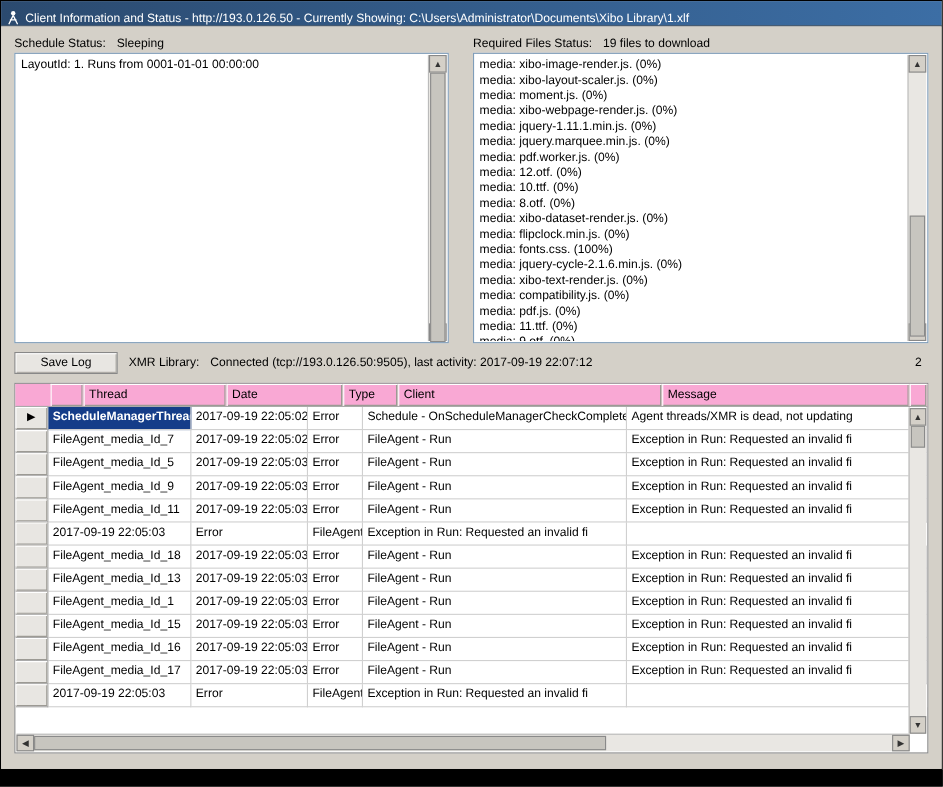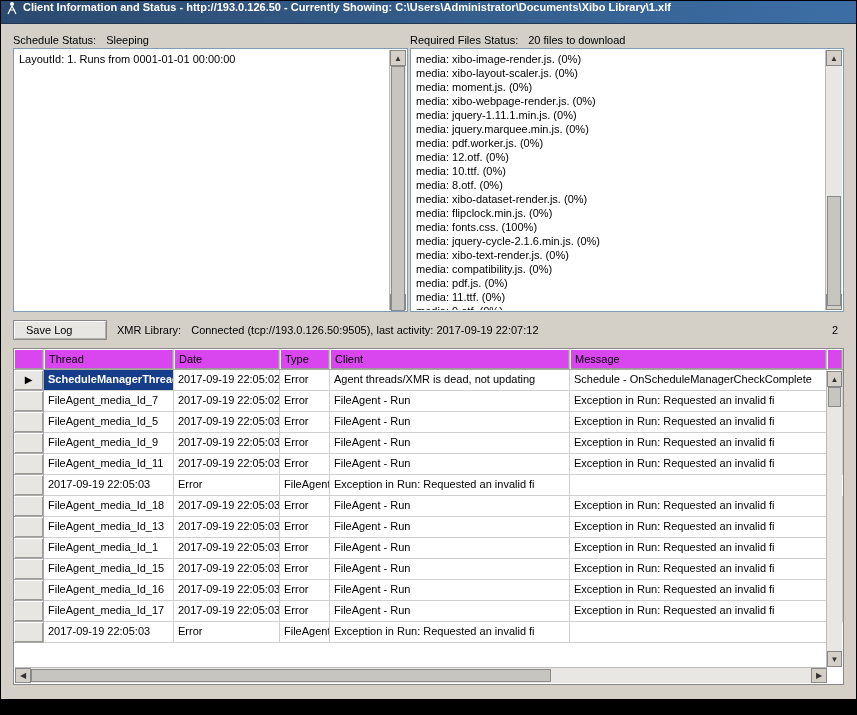--- a/index.html
+++ b/index.html
@@ -20,43 +20,43 @@
     border: 1px solid #000;
     box-sizing: border-box;
     display: flex;
     flex-direction: column;
   }
   .titlebar {
     height: 22px;
     background: linear-gradient(to right, #2b4a6f, #3c6ea5);
     color: #fff;
     display: flex;
-    align-items: flex-start;
+    align-items: flex-end;
     padding: 0 4px;
-    font-weight: bold;
+    font-weight: normal;
     font-size: 11px;
     border-bottom: 1px solid #1f3854;
   }
   .titlebar .icon {
     width: 14px;
     height: 14px;
     margin-right: 4px;
     display:inline-block;
   }
   .content {
     flex: 1;
     padding: 10px 12px 14px 12px;
     display: flex;
     flex-direction: column;
     background: #d4d0c8;
     overflow: hidden;
   }
   .row-top {
     display: flex;
-    gap: 2px;
+    gap: 22px;
   }
   .status-line {
     display: flex;
     gap: 10px;
     padding-bottom: 2px;
   }
   .status-line span.label {
     color:#000;
   }
   .col-left { width: 395px; display:flex; flex-direction:column;}
@@ -116,21 +116,21 @@
     align-items:center;
     margin-top: 8px;
     gap: 10px;
   }
   .btn {
     border: 1px solid #888;
     background:#e8e6e2;
     padding: 3px 12px;
     font-size:11px;
     min-width:68px;
-    text-align:left;
+    text-align:center;
     box-shadow: inset 1px 1px 0 #fff, inset -1px -1px 0 #b3b0aa;
   }
   .action-row .num {
     margin-left:auto;
     padding-right:6px;
   }
   .grid-wrap {
     margin-top:8px;
     flex:1;
     display:flex;
@@ -141,22 +141,23 @@
     min-height:290px;
     box-sizing:border-box;
   }
   .grid-head, .grid-row {
     display:grid;
     grid-template-columns: 30px 130px 106px 50px 240px 1fr 16px;
     height:21px;
     box-sizing:border-box;
   }
   .grid-head {
-    background:#d946ef;
+    background:#f9a8d4;
     border-bottom:1px solid #aaa;
+    padding-left:32px;
   }
   .grid-head .cell {
     border-right:1px solid #c4c2bc;
     border-top:1px solid #fff;
     border-left:1px solid #fff;
     box-shadow: inset -1px -1px 0 #9c9a94;
     padding:3px 4px;
     font-size:11px;
     overflow:hidden;
     white-space:nowrap;
@@ -246,21 +247,21 @@
                 <div class="scroll-thumb" style="height:245px;"></div>
               </div>
             <div class="scroll-btn">▼</div>
           </div>
         </div>
       </div>
 
       <div class="col-right">
         <div class="status-line">
           <span class="label">Required Files Status:</span>
-          <span>20 files to download</span>
+          <span>19 files to download</span>
         </div>
         <div class="box">
           <div class="box-inner" id="required-lines">media: xibo-image-render.js. (0%)
 media: xibo-layout-scaler.js. (0%)
 media: moment.js. (0%)
 media: xibo-webpage-render.js. (0%)
 media: jquery-1.11.1.min.js. (0%)
 media: jquery.marquee.min.js. (0%)
 media: pdf.worker.js. (0%)
 media: 12.otf. (0%)
@@ -304,22 +305,22 @@
         <div class="cell">Client</div>
         <div class="cell">Message</div>
         <div class="cell"></div>
       </div>
       <div class="grid-body" id="grid-body">
           <div class="grid-row selected">
             <div class="cell rowhead"><span class="sel-arrow">▶</span></div>
             <div class="cell thread">ScheduleManagerThread</div>
             <div class="cell">2017-09-19 22:05:02</div>
             <div class="cell">Error</div>
+            <div class="cell">Schedule - OnScheduleManagerCheckComplete</div>
             <div class="cell">Agent threads/XMR is dead, not updating</div>
-            <div class="cell">Schedule - OnScheduleManagerCheckComplete</div>
             <div class="cell"></div>
           </div>
           <div class="grid-row">
             <div class="cell rowhead"></div>
             <div class="cell thread">FileAgent_media_Id_7</div>
             <div class="cell">2017-09-19 22:05:02</div>
             <div class="cell">Error</div>
             <div class="cell">FileAgent - Run</div>
             <div class="cell">Exception in Run: Requested an invalid fi</div>
             <div class="cell"></div>

